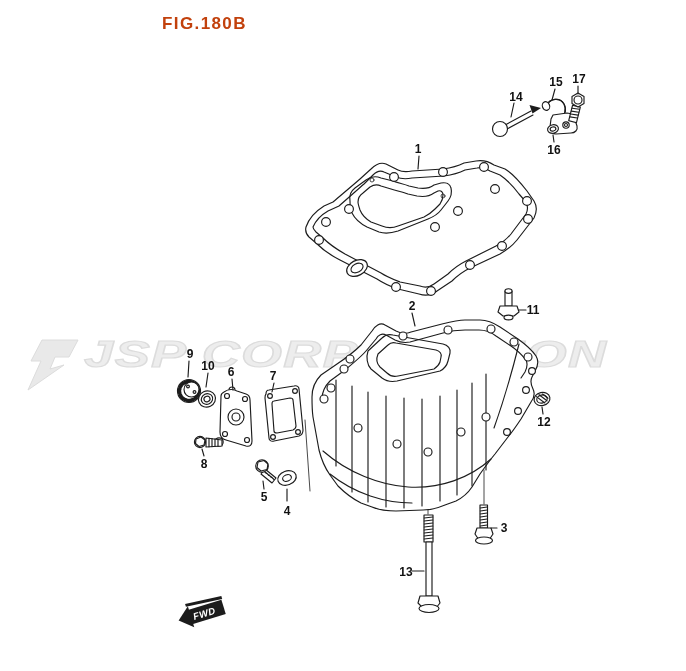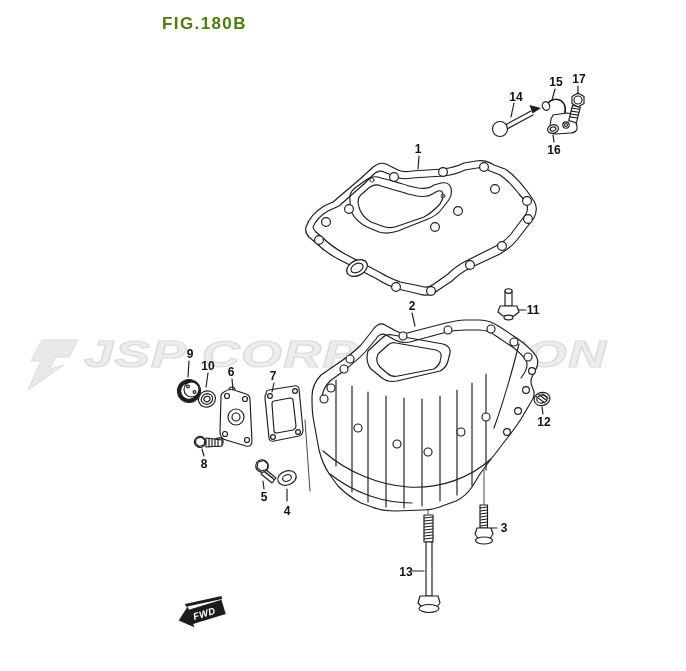--- a/index.html
+++ b/index.html
@@ -1,19 +1,19 @@
 <!DOCTYPE html>
 <html style="--line: #1c1c1c; --label: #111111; --wm: #ededed; --wm_edge: #dcdcdc;"><head>
 <meta charset="utf-8">
 <style>
   html,body{margin:0;padding:0;background:#fff;}
   .stage{position:relative;width:686px;height:671px;background:#fff;overflow:hidden;
          font-family:"Liberation Sans",sans-serif;}
   .fig-title{position:absolute;left:162px;top:14px;font-size:17px;font-weight:bold;
-             letter-spacing:1.4px;color:#4d7c0f;white-space:nowrap;}
+             letter-spacing:1.4px;color:#c2410c;white-space:nowrap;}
   .watermark{position:absolute;left:22px;top:334px;display:flex;align-items:flex-start;
              pointer-events:none;z-index:1;}
   .wm-logo{margin-top:4px;flex:0 0 auto;}
   .wm-text{display:inline-block;margin-left:4px;margin-top:2px;font-size:37px;line-height:1;
            font-weight:bold;font-style:italic;letter-spacing:1px;white-space:nowrap;
            transform:scaleX(1.42);transform-origin:left top;
            color:var(--wm,#ededed);-webkit-text-stroke:1.2px var(--wm_edge,#dcdcdc);}
   svg.art{position:absolute;left:0;top:0;z-index:2;}
   svg.art path,svg.art line,svg.art circle,svg.art ellipse,svg.art polygon,svg.art rect{
       stroke:var(--line,#1c1c1c);fill:none;stroke-width:1.15;

